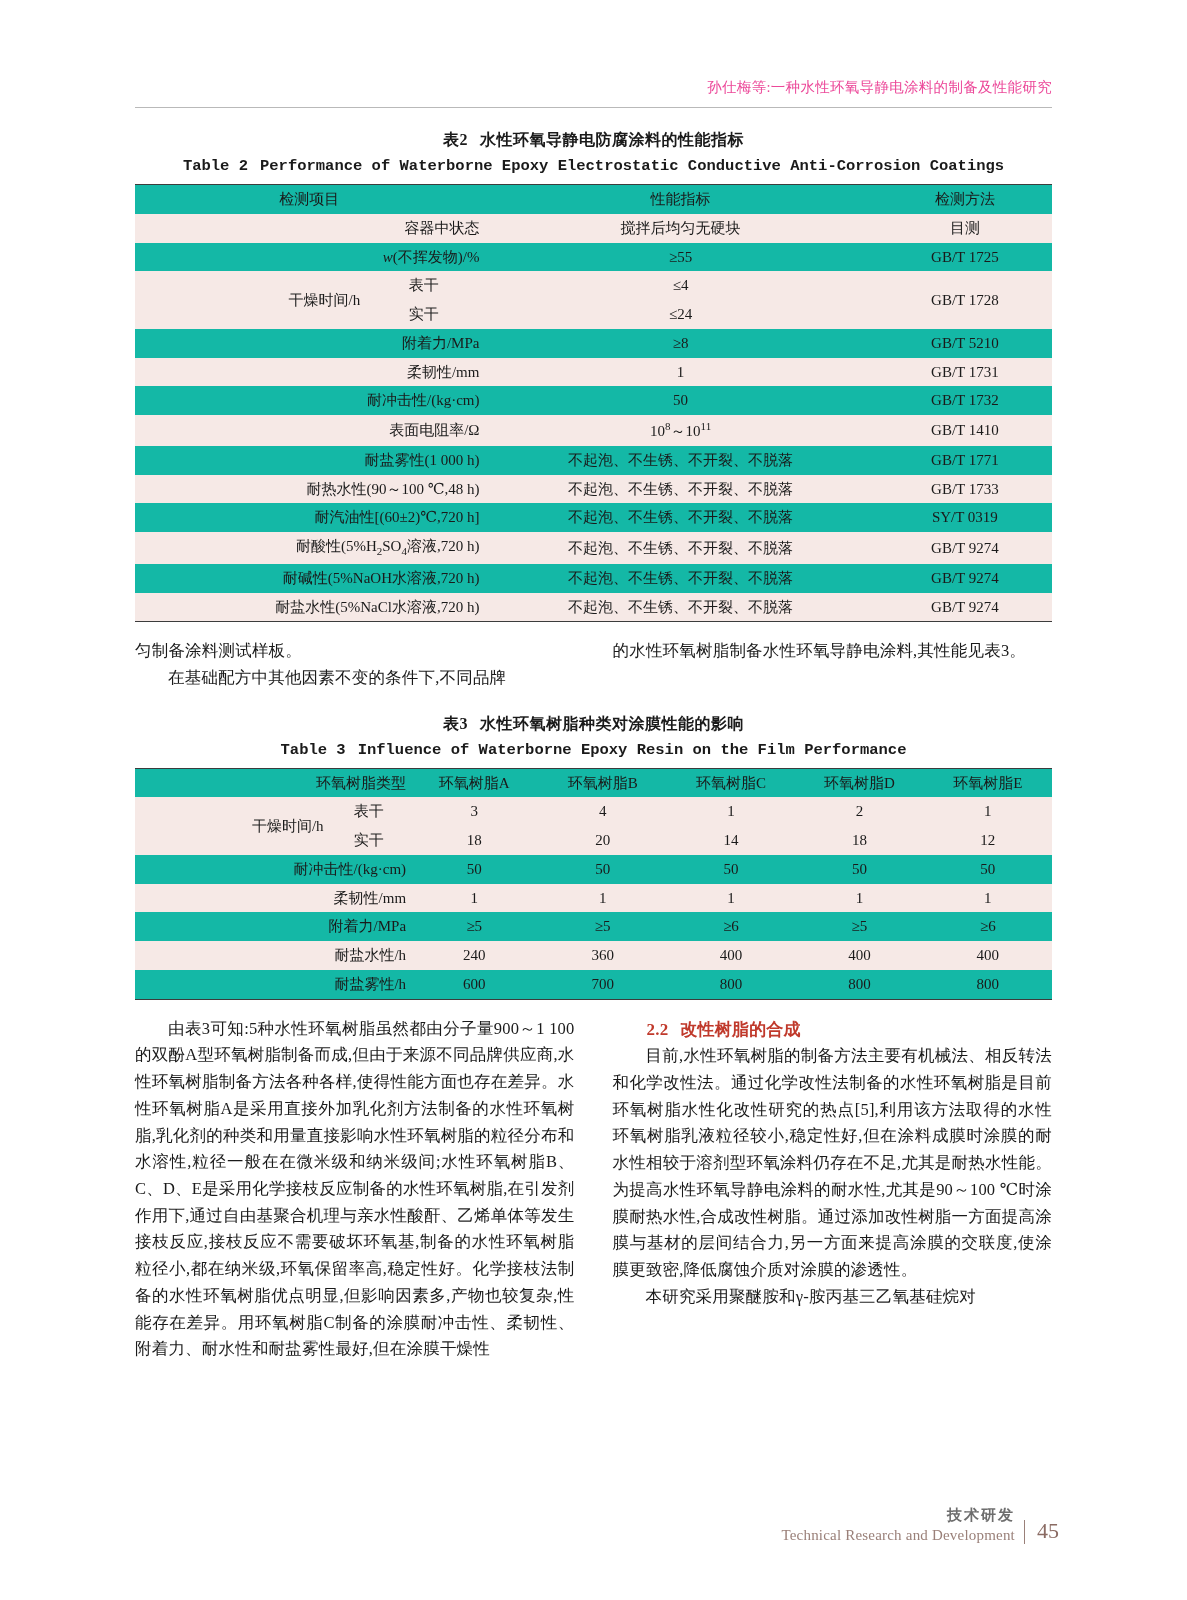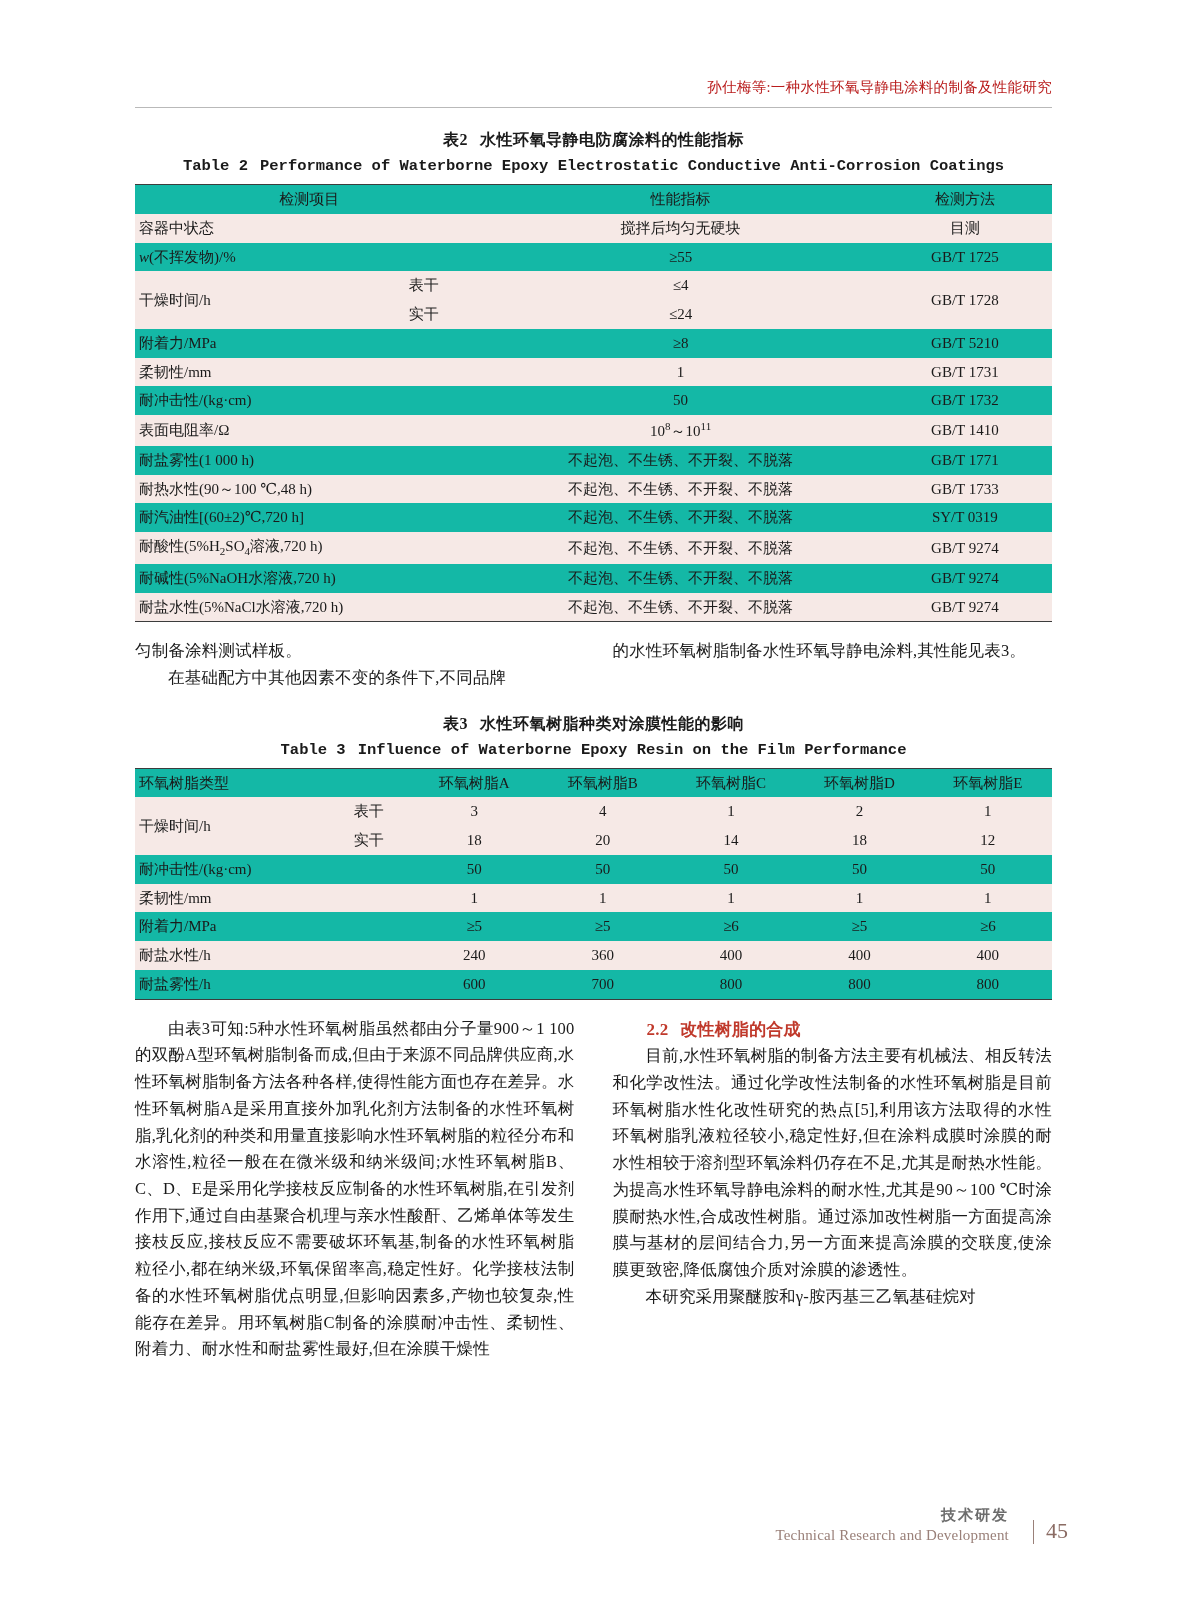--- a/index.html
+++ b/index.html
@@ -21,21 +21,21 @@
     height: 1600px;
     box-sizing: border-box;
     padding: 0 135px;
   }
 
   
   .runhead {
     padding-top: 78px;
     text-align: right;
     font-size: 14.5px;
-    color: #b91c1c;
+    color: #ec4899;
     letter-spacing: 0.3px;
   }
   .runhead-rule {
     margin-top: 10px;
     border-bottom: 1px solid #b9b9b9;
   }
 
   
   .cap-cn {
     text-align: center;
@@ -65,21 +65,21 @@
   table.sci td, table.sci th {
     padding: 5px 4px;
     text-align: center;
     vertical-align: middle;
     font-weight: normal;
     line-height: 1.25;
   }
   table.sci tr.shade td, table.sci tr.shade th { background: #14b8a6; }
   table.sci tr.plain td { background: #f6e9e6; }
   table.sci thead tr th { background: #d7a79d; font-weight: normal; }
-  table.sci .lcell { text-align: left; }
+  table.sci .lcell { text-align: right; }
   .tbl-top { border-top: 1.6px solid #3c3c3c; }
   .tbl-bot { border-bottom: 1.6px solid #3c3c3c; }
   .sub { vertical-align: sub; font-size: 11px; }
   .sup { vertical-align: super; font-size: 11px; }
   .ital { font-style: italic; }
 
   
   .cols {
     display: flex;
     gap: 38px;
@@ -99,25 +99,25 @@
     font-weight: bold;
     font-size: 17px;
     margin: 4px 0 2px 0;
     text-indent: 0;
   }
   .sec-head .sec-num { margin-right: 12px; }
 
   
   .footer {
     position: absolute;
-    right: 119px;
+    right: 128px;
     bottom: 56px;
     display: flex;
     align-items: flex-end;
-    gap: 24px;
+    gap: 9px;
   }
   .footer-txt { text-align: right; color: #8a6b63; }
   .footer-cn { font-size: 15px; font-weight: bold; color: #6d6d6d; letter-spacing: 2px;}
   .footer-en { font-size: 15px; color: #9a8079; letter-spacing: 0.2px; margin-top: 2px;}
   .footer-bar {
     border-left: 1.5px solid #9a8079;
     padding-left: 12px;
     font-size: 22px;
     color: #8a6b63;
     line-height: 1;

